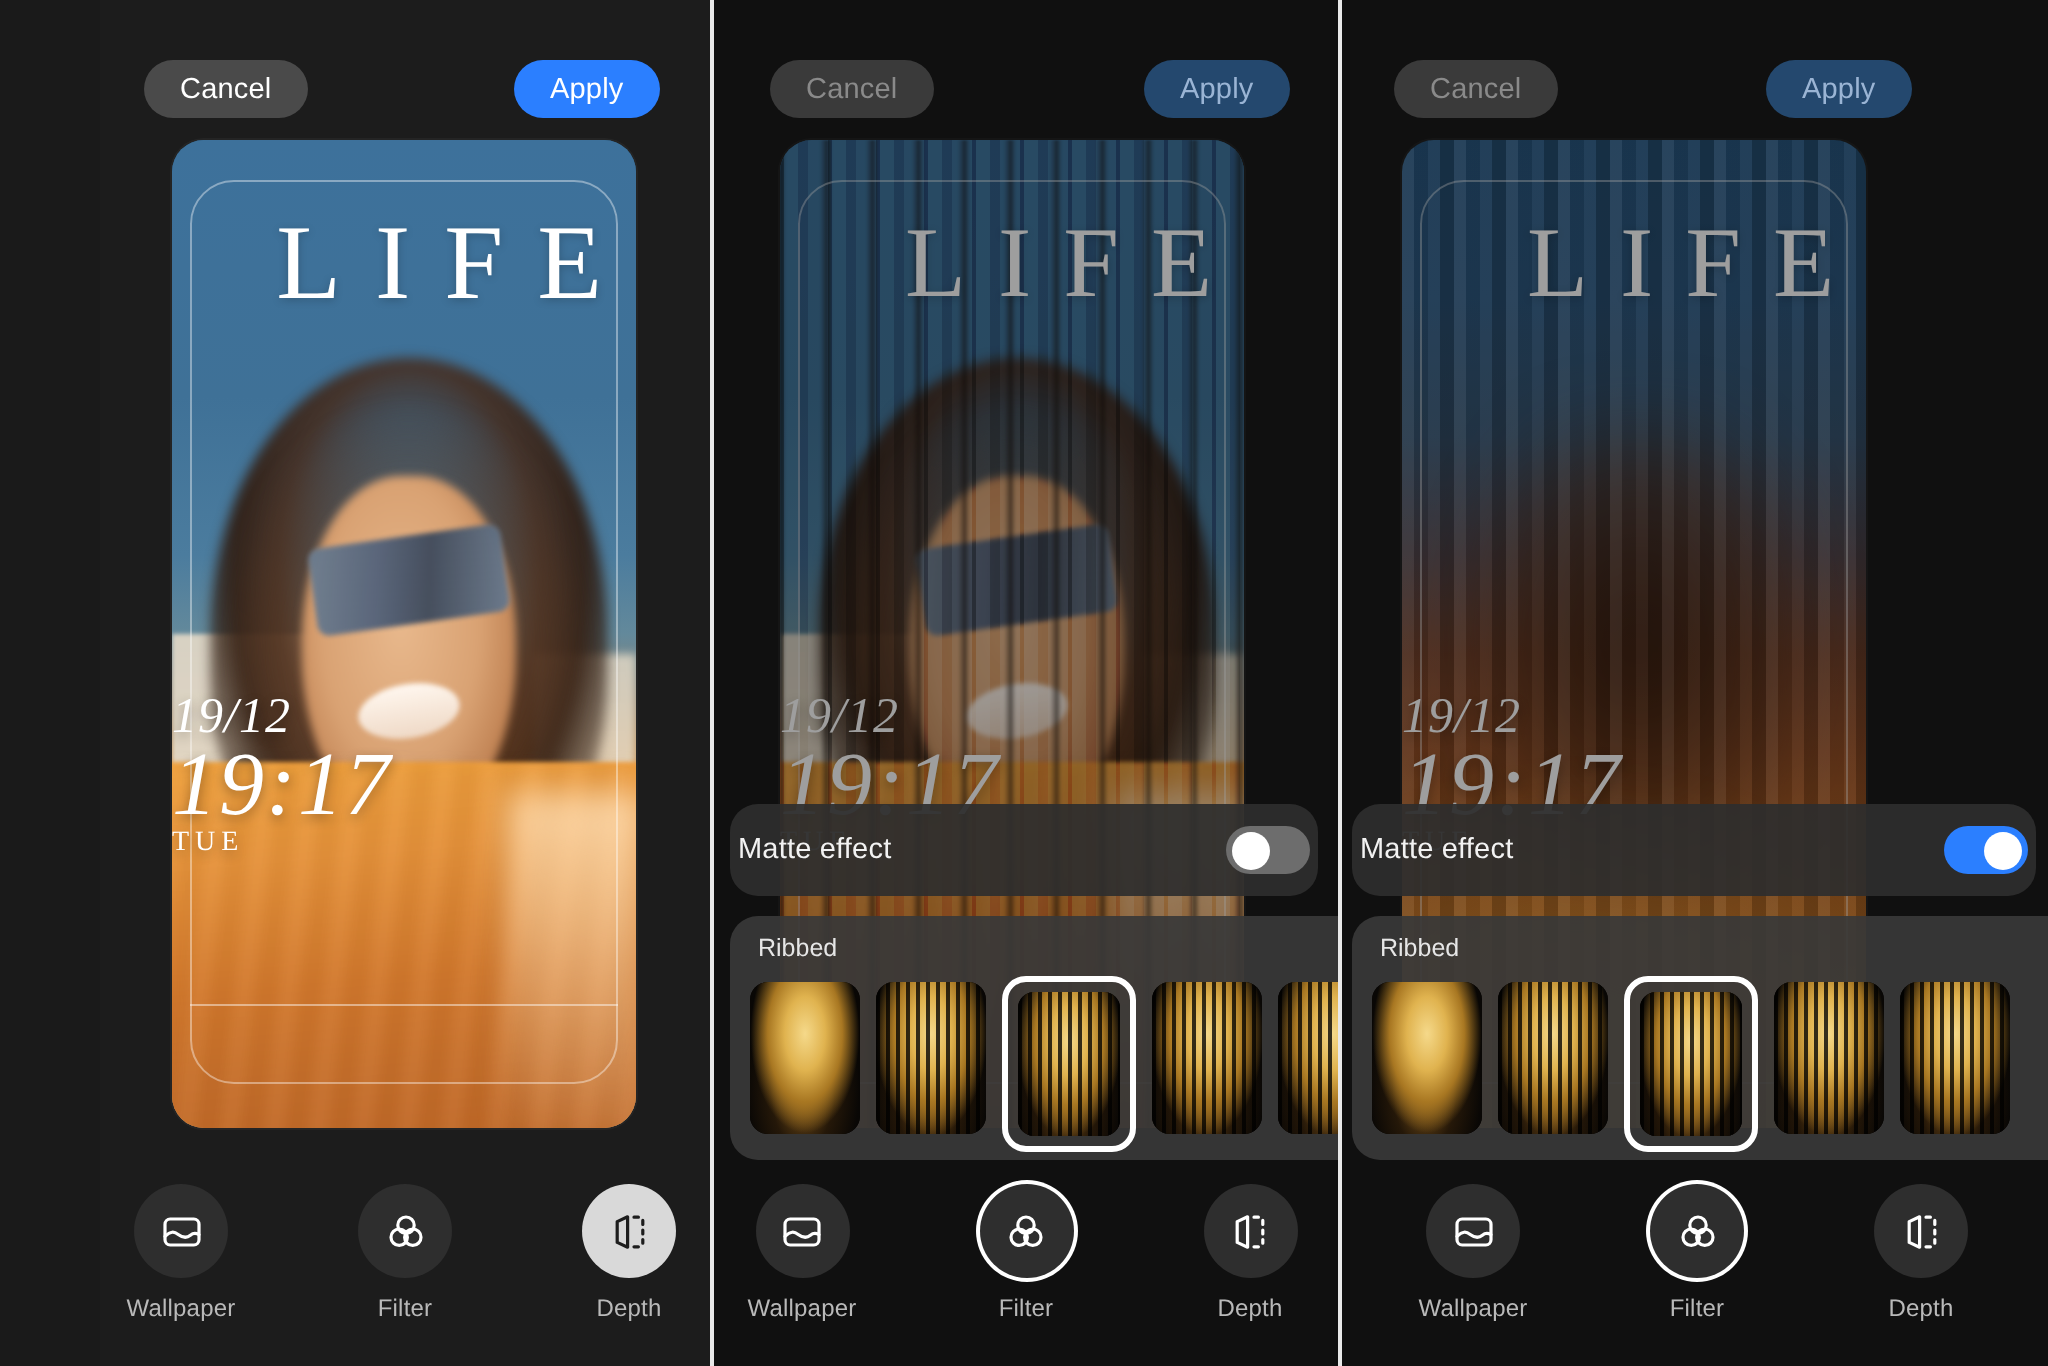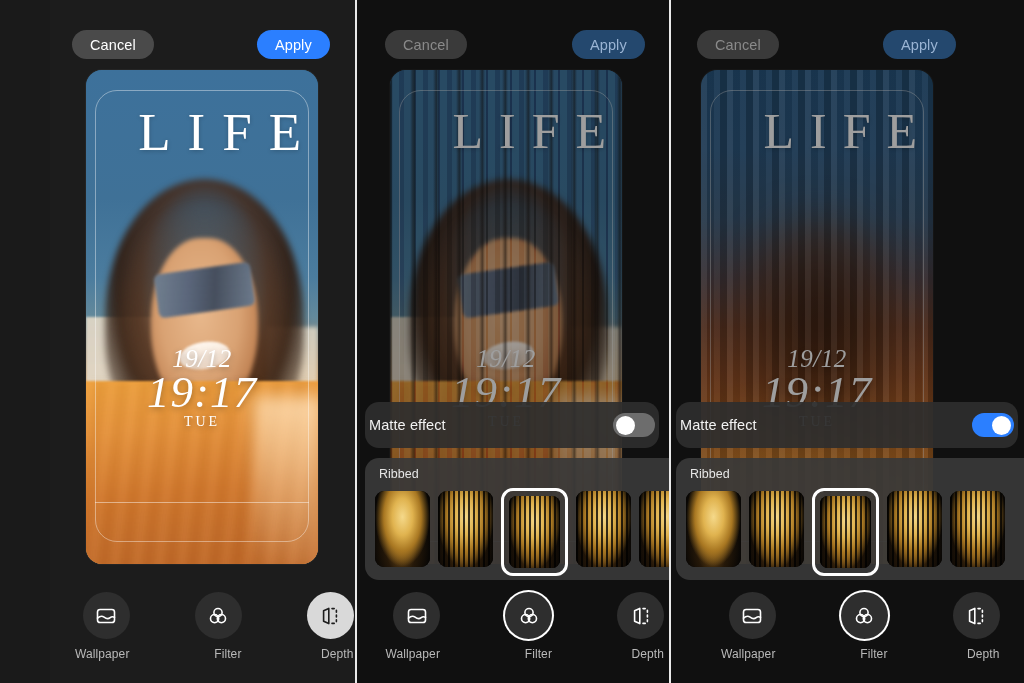--- a/index.html
+++ b/index.html
@@ -83,21 +83,21 @@
   
   .masthead{
     position:absolute;left:0;right:0;top:36px;text-align:right;
     font-family:Liberation Serif, serif;color:#fff;
     font-size:53px;line-height:1;letter-spacing:17px;text-indent:17px;
     text-shadow:0 1px 4px rgba(0,0,0,.22);z-index:6;
   }
   .p2 .masthead, .p3 .masthead{font-size:50px;letter-spacing:16px;text-indent:16px;}
 
   
-  .clock{position:absolute;left:0;right:0;top:276px;text-align:center;z-index:7;
+  .clock{position:absolute;left:0;right:0;top:276px;text-align:left;z-index:7;
     font-family:"Liberation Serif", serif;color:#fff;text-shadow:0 2px 6px rgba(0,0,0,.32);}
   .clock .date{font-size:25px;font-style:italic;letter-spacing:.5px;line-height:1;}
   .clock .time{font-size:45px;font-style:italic;line-height:1.05;margin-top:-2px;letter-spacing:1px;}
   .clock .dow{font-size:14px;letter-spacing:3px;margin-top:-2px;}
 
   
   .crop-frame{position:absolute;left:9px;top:20px;right:9px;bottom:22px;
     border:1px solid rgba(255,255,255,.40);border-radius:22px;z-index:5;pointer-events:none;}
   .crop-line{position:absolute;left:9px;right:9px;top:432px;height:1px;
     background:rgba(255,255,255,.45);z-index:5;}
@@ -168,21 +168,21 @@
       repeating-linear-gradient(90deg, rgba(0,0,0,.78) 0 2px, rgba(0,0,0,0) 2px 5px),
       radial-gradient(ellipse at 50% 34%, #f5d98a 0%, #e0b34f 26%, #a87722 48%, rgba(40,26,8,0) 72%),
       radial-gradient(ellipse at 48% 72%, rgba(185,124,36,.70) 0%, rgba(86,52,14,.34) 42%, rgba(10,8,4,0) 72%),
       #090705;}
   .sel-outer{width:61px;height:82px;border:3px solid #fff;border-radius:12px;display:flex;align-items:center;justify-content:center;flex:0 0 auto;margin:-3px 0;}
   .sel-outer .thumb{width:51px;height:72px;border-radius:8px;}
 
   
   .nav{position:absolute;bottom:22px;left:0;right:0;display:flex;justify-content:center;gap:34px;z-index:30;}
   .p1 .nav{left:50px;}
-  .navitem{width:78px;display:flex;flex-direction:column;align-items:flex-end;cursor:pointer;}
+  .navitem{width:78px;display:flex;flex-direction:column;align-items:center;cursor:pointer;}
   .navcircle{width:47px;height:47px;border-radius:50%;background:#2e2e2e;display:flex;align-items:center;justify-content:center;}
   .navcircle.active-fill{background:#d9d9d9;}
   .navcircle.active-ring{background:#2e2e2e;box-shadow:0 0 0 2px #fff;}
   .navlabel{margin-top:8px;font-size:12px;color:#b9b9b9;letter-spacing:.1px;}
   .navcircle svg{display:block;}
 
   .dimmer{position:absolute;inset:0;background:rgba(0,0,0,.38);z-index:20;pointer-events:none;}
 </style>
 </head>
 <body>

